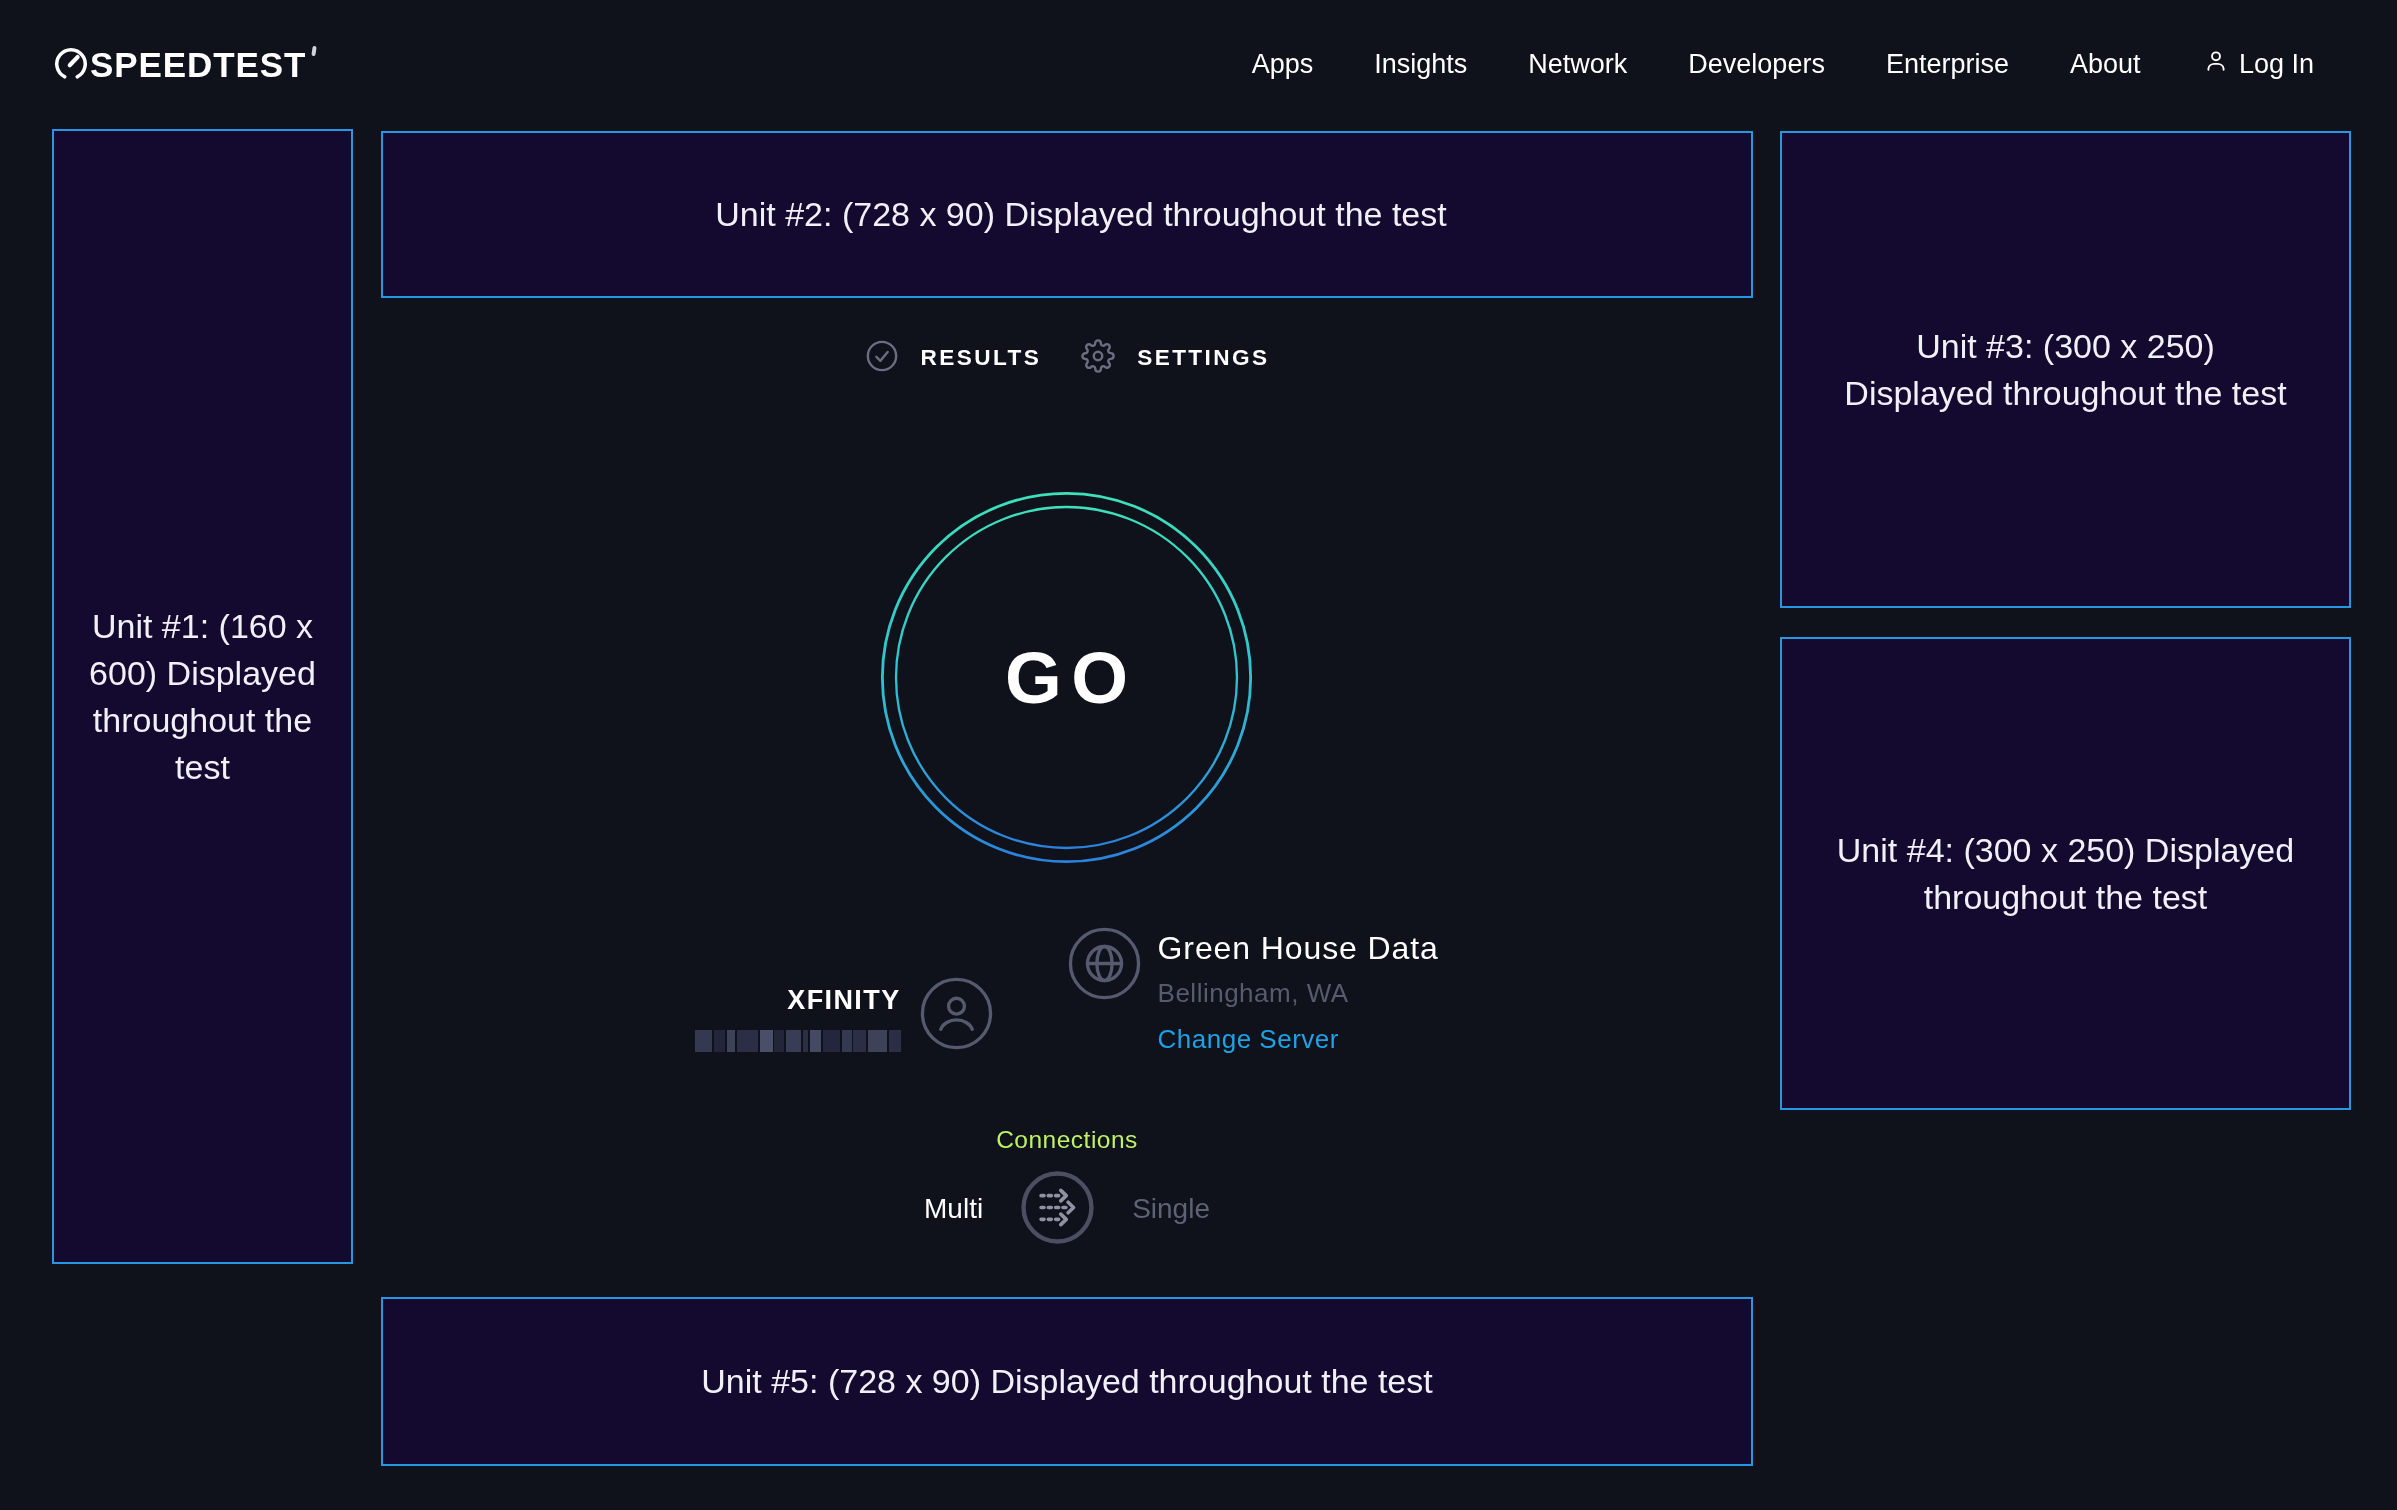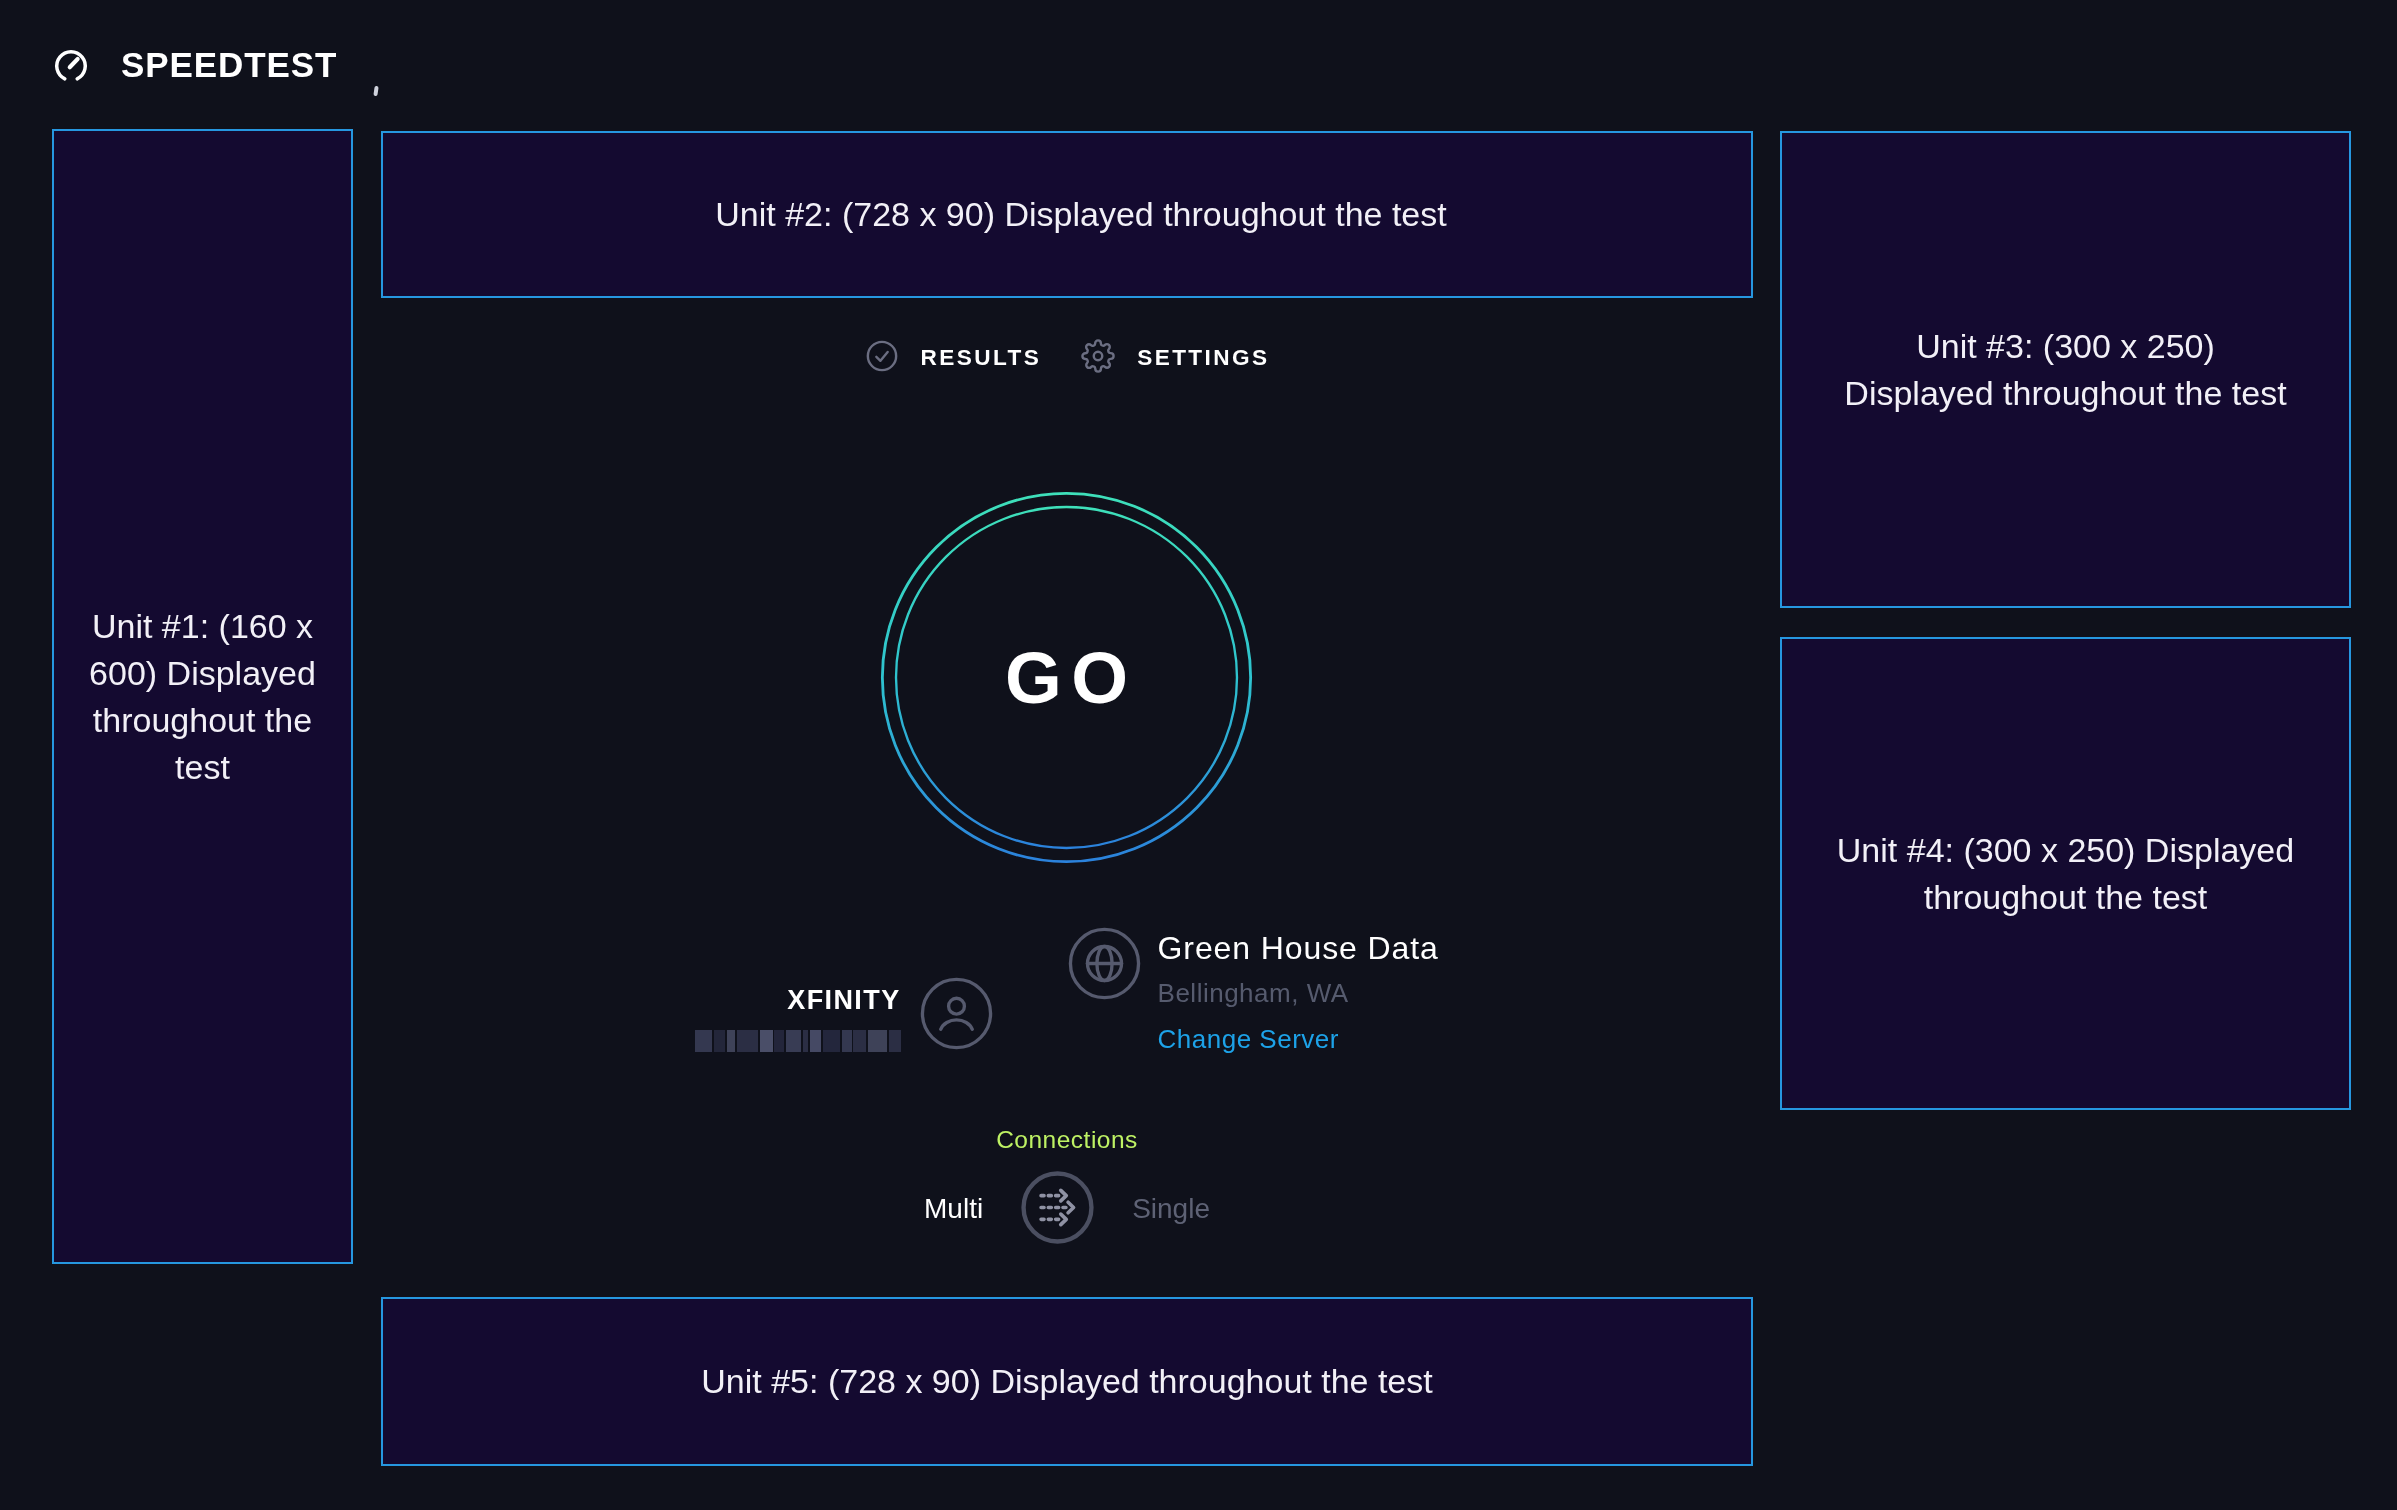--- a/index.html
+++ b/index.html
@@ -10,21 +10,21 @@
     color:#fff;
     overflow:hidden;
     position:relative;
   }
 
   
   .header {
     position:absolute; left:0; top:0; width:2397px; height:129px;
     display:flex; align-items:center; padding:0 83px 0 52px;
   }
-  .logo { display:flex; align-items:flex-end; gap:31px; cursor:pointer; }
+  .logo { display:flex; align-items:flex-start; gap:0; cursor:pointer; }
   .logo svg { display:block; }
   .logo-text { font-size:35px; font-weight:700; letter-spacing:0.9px; color:#fff; position:relative; }
   .logo-text .tm {
     position:absolute; right:-9.4px; top:1.9px; width:3.8px; height:10.4px;
     background:#cfd2dc; border-radius:1.9px; transform:rotate(8deg);
   }
   .nav { margin-left:auto; display:flex; align-items:center; gap:61px; }
   .nav-item { font-size:27px; color:#fff; cursor:pointer; white-space:nowrap; }
   .login { display:flex; align-items:center; gap:9.4px; cursor:pointer; }
 
@@ -104,20 +104,37 @@
     <span>
       <svg width="38" height="38" viewBox="0 0 24 24" fill="none" stroke="#ffffff" stroke-width="2.2" stroke-linecap="round">
         <path d="M8.1 20.1 A9 9 0 1 1 15.9 20.1"></path>
         <path d="M11.2 12.8 L16.2 7.6" stroke-width="2.6"></path>
       </svg>
     </span>
     <span class="logo-text">SPEEDTEST</span>
     <span class="logo-text" style="width:0">
         <span class="tm"></span>
       </span>
+  </div>
+  <div class="nav">
+    <span class="nav-item">Apps</span>
+    <span class="nav-item">Insights</span>
+    <span class="nav-item">Network</span>
+    <span class="nav-item">Developers</span>
+    <span class="nav-item">Enterprise</span>
+    <span class="nav-item">About</span>
+    <span class="nav-item login">
+      <span>
+        <svg width="28" height="28" viewBox="0 0 24 24" fill="none" stroke="#ffffff" stroke-width="1.6" stroke-linecap="round">
+          <circle cx="12" cy="8" r="3.4"></circle>
+          <path d="M5.5 19.5 v-1 a5 4.5 0 0 1 5-4 h3 a5 4.5 0 0 1 5 4 v1"></path>
+        </svg>
+      </span>
+      <span>Log In</span>
+    </span>
   </div>
 </div>
 
 <div class="ad ad-1">
     <span>Unit #1: (160 x 600) Displayed throughout the test</span>
   </div>
 <div class="ad ad-2">
     <span>Unit #2: (728 x 90) Displayed throughout the test</span>
   </div>
 <div class="ad ad-3">

